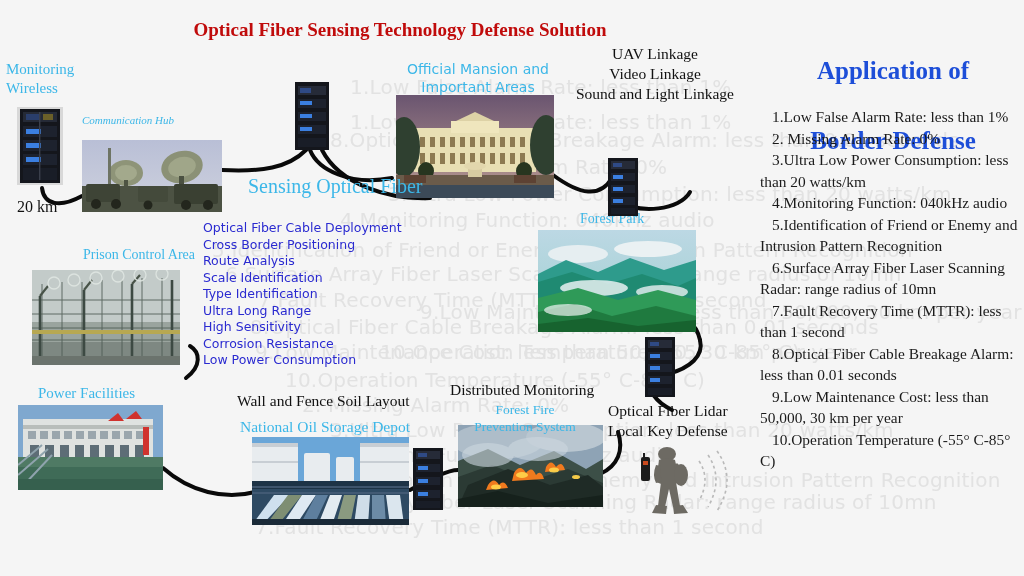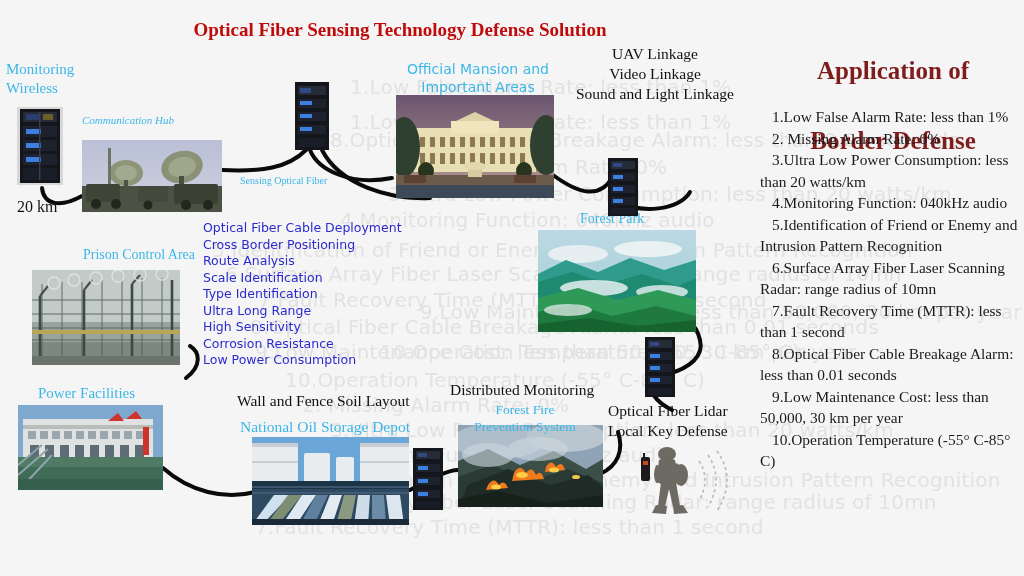--- a/index.html
+++ b/index.html
@@ -28,21 +28,21 @@
   .blue-list{color:#2a2ad0;font-family:"DejaVu Sans",sans-serif;font-size:12.5px;line-height:16.5px;}
   .black{color:#111;font-family:"Liberation Serif",serif;}
 
   #title-main{
     left:190px;top:19px;width:420px;text-align:center;
     color:#c00b0b;font-size:19px;font-weight:700;
     font-family:"Liberation Serif",serif;
   }
   #panel-title{
     left:762px;top:18px;width:262px;text-align:center;
-    color:#7f1d1d;font-size:25px;font-weight:bold;line-height:35px;
+    color:#1d4ed8;font-size:25px;font-weight:bold;line-height:35px;
     font-family:"Liberation Serif",serif;
   }
   #panel-list{
     left:760px;top:106px;width:266px;
     color:#1a1a1a;font-size:15.4px;line-height:21.5px;
     font-family:"Liberation Serif",serif;
     text-indent:12px;
   }
   #panel-list div{text-indent:12px;}
 
@@ -158,21 +158,21 @@
       <rect x="56" y="46" width="30" height="16" rx="2" fill="#444a3b"></rect>
       <rect x="92" y="44" width="44" height="20" rx="2" fill="#3a4032"></rect>
       <circle cx="14" cy="64" r="5" fill="#23261d"></circle>
       <circle cx="34" cy="64" r="5" fill="#23261d"></circle>
       <circle cx="66" cy="65" r="4.5" fill="#23261d"></circle>
       <circle cx="104" cy="65" r="5" fill="#23261d"></circle>
       <circle cx="126" cy="65" r="5" fill="#23261d"></circle>
     </svg>
   </div>
 
-  <div class="txt cyan" style="left:240px;top:175px;font-size:10px;">Sensing Optical Fiber</div>
+  <div class="txt cyan" style="left:248px;top:175px;font-size:20px;">Sensing Optical Fiber</div>
 
   <div class="rack" style="left:295px;top:82px;">
     <svg width="34" height="68" viewBox="0 0 34 68">
       <rect x="0" y="0" width="34" height="68" fill="#14161c"></rect>
       <rect x="3" y="4" width="28" height="9" fill="#262b38"></rect>
       <rect x="5" y="6" width="11" height="5" fill="#2f4a85"></rect>
       <rect x="3" y="17" width="28" height="9" fill="#1d222e"></rect>
       <rect x="5" y="19" width="12" height="4" fill="#3b7fe0"></rect>
       <rect x="3" y="30" width="28" height="9" fill="#1d222e"></rect>
       <rect x="5" y="32" width="12" height="4" fill="#3b7fe0"></rect>

